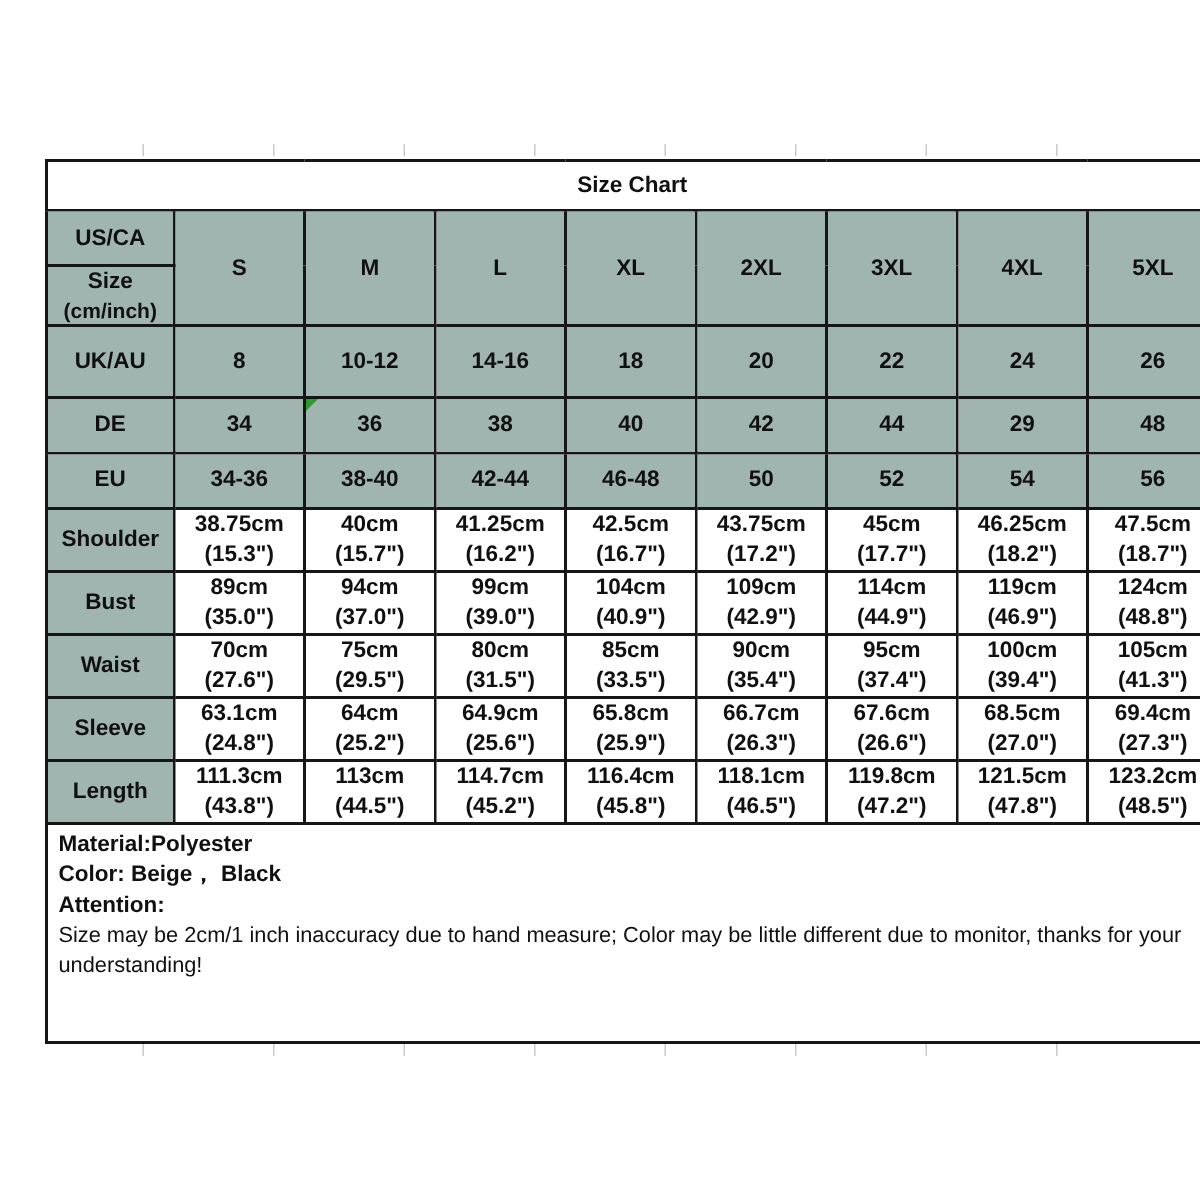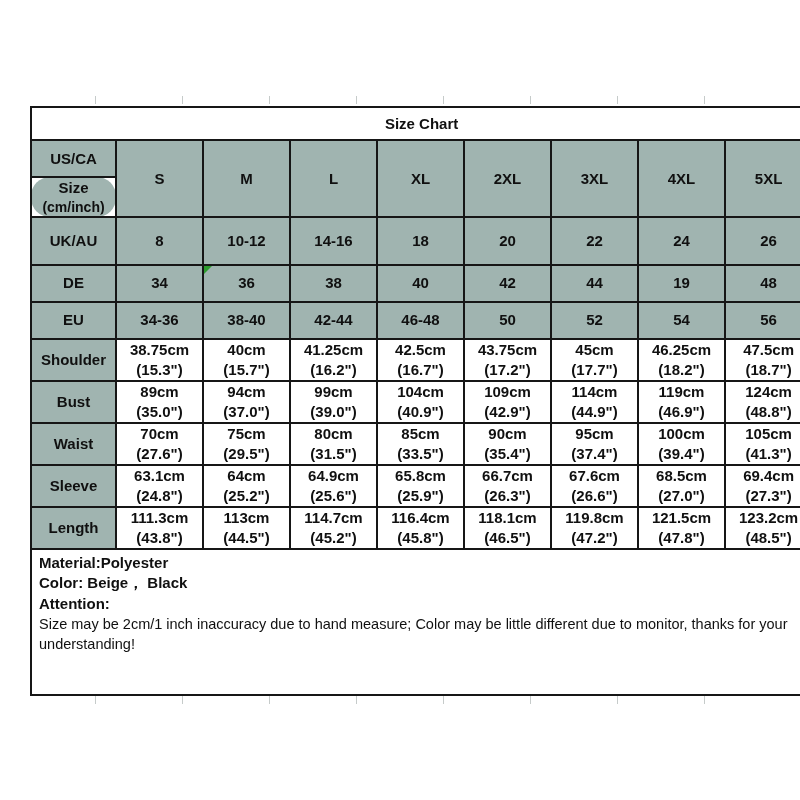--- a/index.html
+++ b/index.html
@@ -33,21 +33,21 @@
     font-size: 15px;
     font-weight: 700;
     color: var(--ink, #101010);
     line-height: 1.3;
     position: relative;
     overflow: hidden;
   }
   td.green { background: var(--header_bg, #A0B4B0); }
   td.white { background: #ffffff; }
   td.title-cell { font-size: 16px; }
-  .corner-sub { font-size: 15px; line-height: 1.28; border-radius: 19px; }
+  .corner-sub { font-size: 15px; line-height: 1.28; }
   .corner-sub .unit { font-size: 14px; }
   .two-line div { line-height: 20px; }
   .note-marker {
     position: absolute;
     top: 0; left: 0;
     width: 0; height: 0;
     border-left: 8px solid var(--marker_green, #2E9B2E);
     border-bottom: 8px solid transparent;
   }
   .notes-box {
@@ -143,21 +143,21 @@
             <td class="green">26</td>
           </tr>
           <tr style="height: 37px;">
             <td class="green">DE</td>
             <td class="green">34</td>
             <td class="green">36<div class="note-marker"></div></td>
             <td class="green">38</td>
             <td class="green">40</td>
             <td class="green">42</td>
             <td class="green">44</td>
-            <td class="green">19</td>
+            <td class="green">29</td>
             <td class="green">48</td>
           </tr>
           <tr style="height: 37px;">
             <td class="green">EU</td>
             <td class="green">34-36</td>
             <td class="green">38-40</td>
             <td class="green">42-44</td>
             <td class="green">46-48</td>
             <td class="green">50</td>
             <td class="green">52</td>

